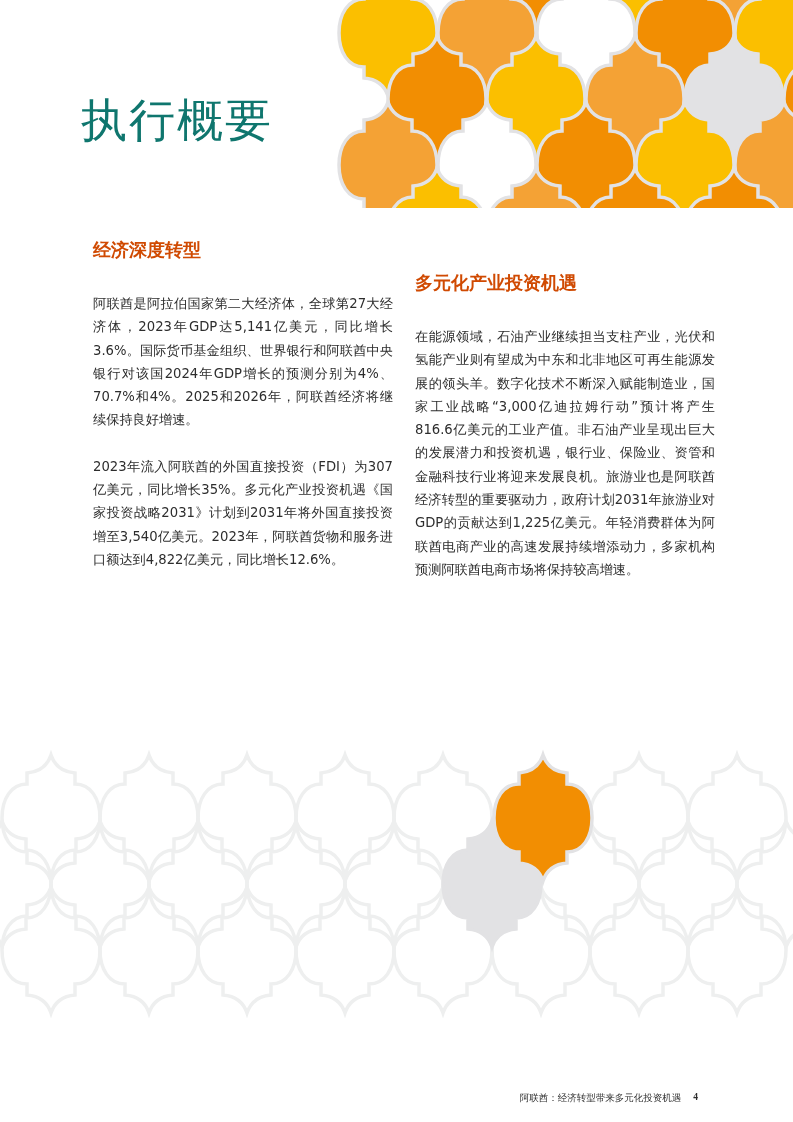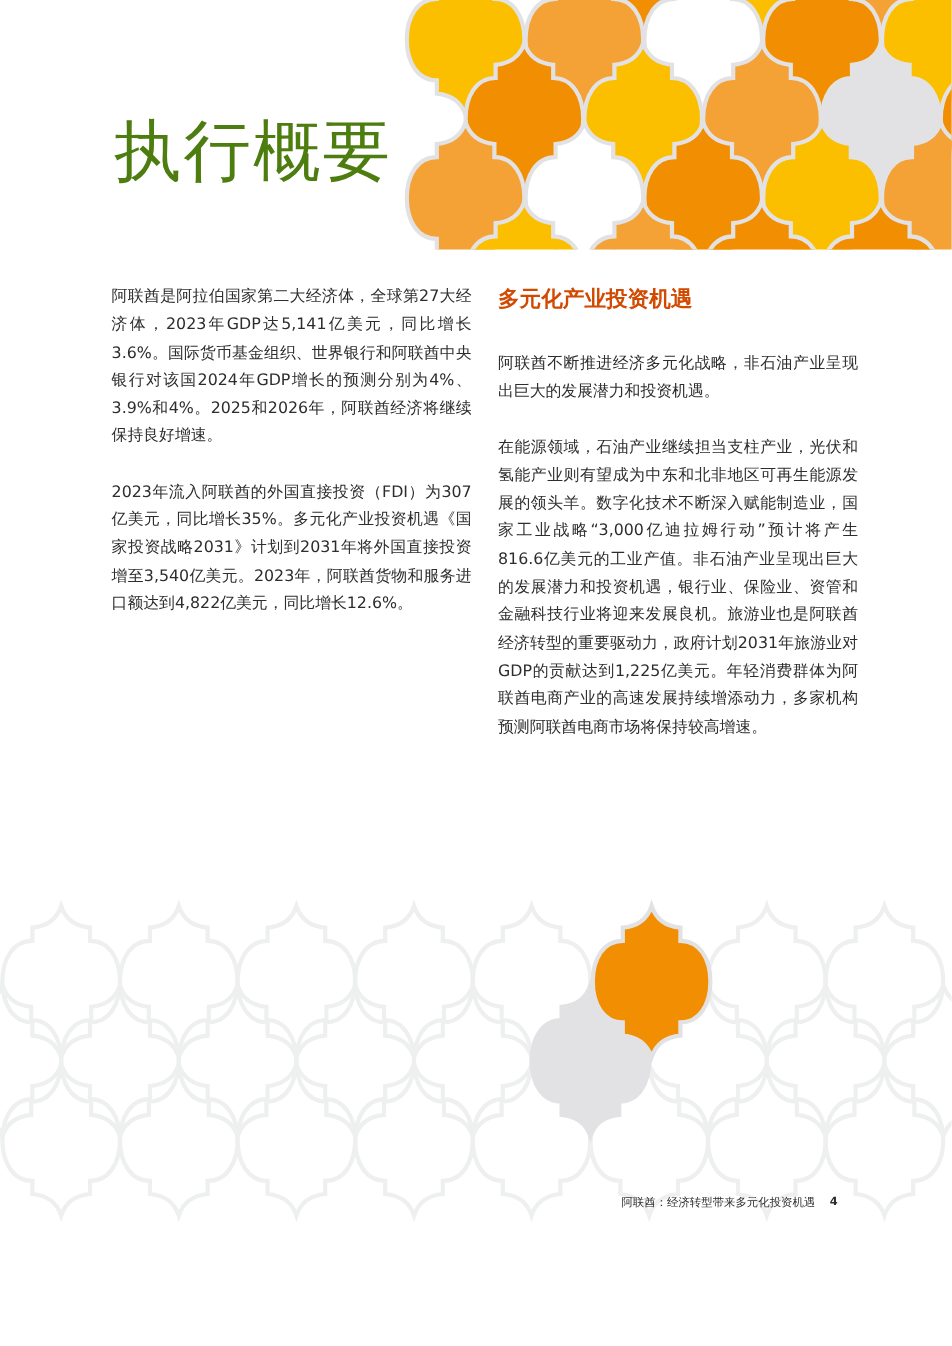--- a/index.html
+++ b/index.html
@@ -1,27 +1,27 @@
 <!DOCTYPE html>
 <html><head>
 <meta charset="utf-8">
 <style>
   html, body { margin: 0; padding: 0; background: #ffffff; }
   body { width: 793px; height: 1122px; position: relative; overflow: hidden;
          font-family: "DejaVu Sans", "Liberation Sans", sans-serif; color: #2b2b2b; }
   .pattern-top { position: absolute; left: 0; top: 0; width: 793px; height: 208px; }
   .pattern-bottom { position: absolute; left: 0; top: 740px; width: 793px; height: 290px; }
-  .page-title { position: absolute; left: 95px; top: 93px; font-family: "DejaVu Serif", "Liberation Serif", serif;
-                font-size: 56px; color: #4d7c0f; letter-spacing: 2px; font-weight: normal; margin: 0; line-height: 1.2; }
+  .page-title { position: absolute; left: 81px; top: 93px; font-family: "DejaVu Serif", "Liberation Serif", serif;
+                font-size: 46px; color: #0f766e; letter-spacing: 2px; font-weight: normal; margin: 0; line-height: 1.2; }
   .column { position: absolute; top: 236px; width: 300px; }
   .col-left { left: 93px; }
-  .col-right { left: 415px; }
+  .col-right { left: 415px; margin-top: 33px; }
   .section-heading { font-size: 18px; font-weight: bold; color: #d04a02; margin: 0 0 28px 0; line-height: 28px; }
   .para { font-size: 13.2px; line-height: 23.3px; margin: 0 0 23px 0; text-align: justify; color: #2d2d2d; }
-  .footer { position: absolute; right: 95px; top: 996px; font-size: 9.5px; color: #2d2d2d; display: flex; gap: 12px; }
+  .footer { position: absolute; right: 95px; top: 1092px; font-size: 9.5px; color: #2d2d2d; display: flex; gap: 12px; font-family: Liberation Serif, serif; }
   .footer .pg { font-weight: bold; }
 </style>
 </head>
 <body>
 
 <svg class="pattern-top" viewBox="0 0 793 208" xmlns="http://www.w3.org/2000/svg">
   <defs>
     <path id="tile" d="M0,-63 C4,-51 12,-46 24,-45 L24,-34 C40,-34 49,-19 49,0 C49,19 40,34 24,34 L24,45 C12,46 4,51 0,63 C-4,51 -12,46 -24,45 L-24,34 C-40,34 -49,19 -49,0 C-49,-19 -40,-34 -24,-34 L-24,-45 C-12,-46 -4,-51 0,-63 Z"></path>
   </defs>
   <g stroke="#e2e2e4" stroke-width="3.5">
@@ -88,26 +88,26 @@
   </g>
   <g stroke="#e2e2e4" stroke-width="3.5">
     <use href="#tile2" x="492" y="884" fill="#e2e2e4"></use>
     <use href="#tile2" x="543" y="818" fill="#f28e02"></use>
   </g>
 </svg>
 
 <h1 class="page-title">执行概要</h1>
 
 <div class="column col-left">
-  <p class="para">阿联酋是阿拉伯国家第二大经济体，全球第27大经济体，2023年GDP达5,141亿美元，同比增长3.6%。国际货币基金组织、世界银行和阿联酋中央银行对该国2024年GDP增长的预测分别为4%、3.9%和4%。2025和2026年，阿联酋经济将继续保持良好增速。</p>
+  <h2 class="section-heading">经济深度转型</h2>
+  <p class="para">阿联酋是阿拉伯国家第二大经济体，全球第27大经济体，2023年GDP达5,141亿美元，同比增长3.6%。国际货币基金组织、世界银行和阿联酋中央银行对该国2024年GDP增长的预测分别为4%、70.7%和4%。2025和2026年，阿联酋经济将继续保持良好增速。</p>
   <p class="para">2023年流入阿联酋的外国直接投资（FDI）为307亿美元，同比增长35%。多元化产业投资机遇《国家投资战略2031》计划到2031年将外国直接投资增至3,540亿美元。2023年，阿联酋货物和服务进口额达到4,822亿美元，同比增长12.6%。</p>
 </div>
 
 <div class="column col-right">
   <h2 class="section-heading">多元化产业投资机遇</h2>
-  <p class="para">阿联酋不断推进经济多元化战略，非石油产业呈现出巨大的发展潜力和投资机遇。</p>
   <p class="para">在能源领域，石油产业继续担当支柱产业，光伏和氢能产业则有望成为中东和北非地区可再生能源发展的领头羊。数字化技术不断深入赋能制造业，国家工业战略“3,000亿迪拉姆行动”预计将产生816.6亿美元的工业产值。非石油产业呈现出巨大的发展潜力和投资机遇，银行业、保险业、资管和金融科技行业将迎来发展良机。旅游业也是阿联酋经济转型的重要驱动力，政府计划2031年旅游业对GDP的贡献达到1,225亿美元。年轻消费群体为阿联酋电商产业的高速发展持续增添动力，多家机构预测阿联酋电商市场将保持较高增速。</p>
 </div>
 
 <div class="footer">
   <span>阿联酋：经济转型带来多元化投资机遇</span>
   <span class="pg">4</span>
 </div>
 
 </body></html>

